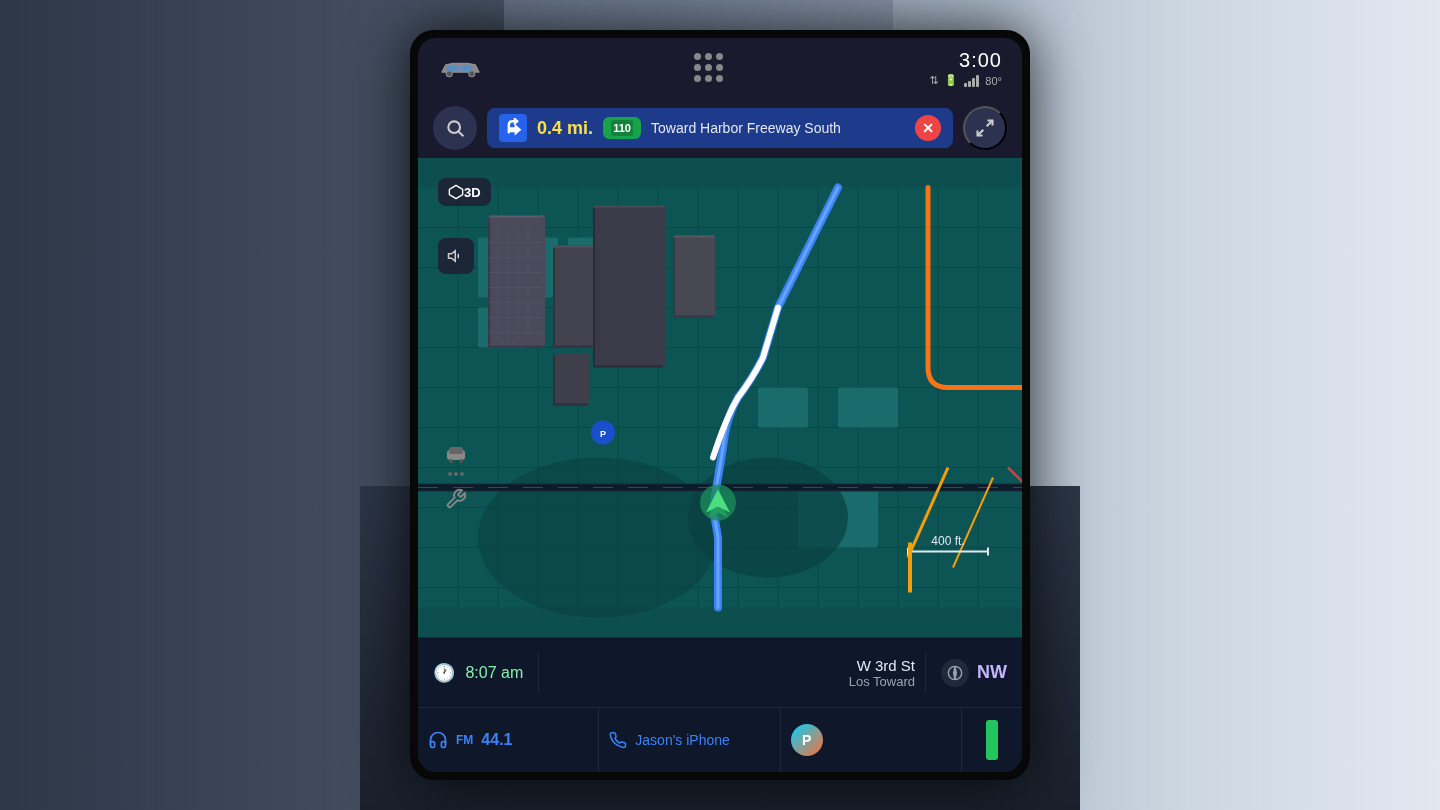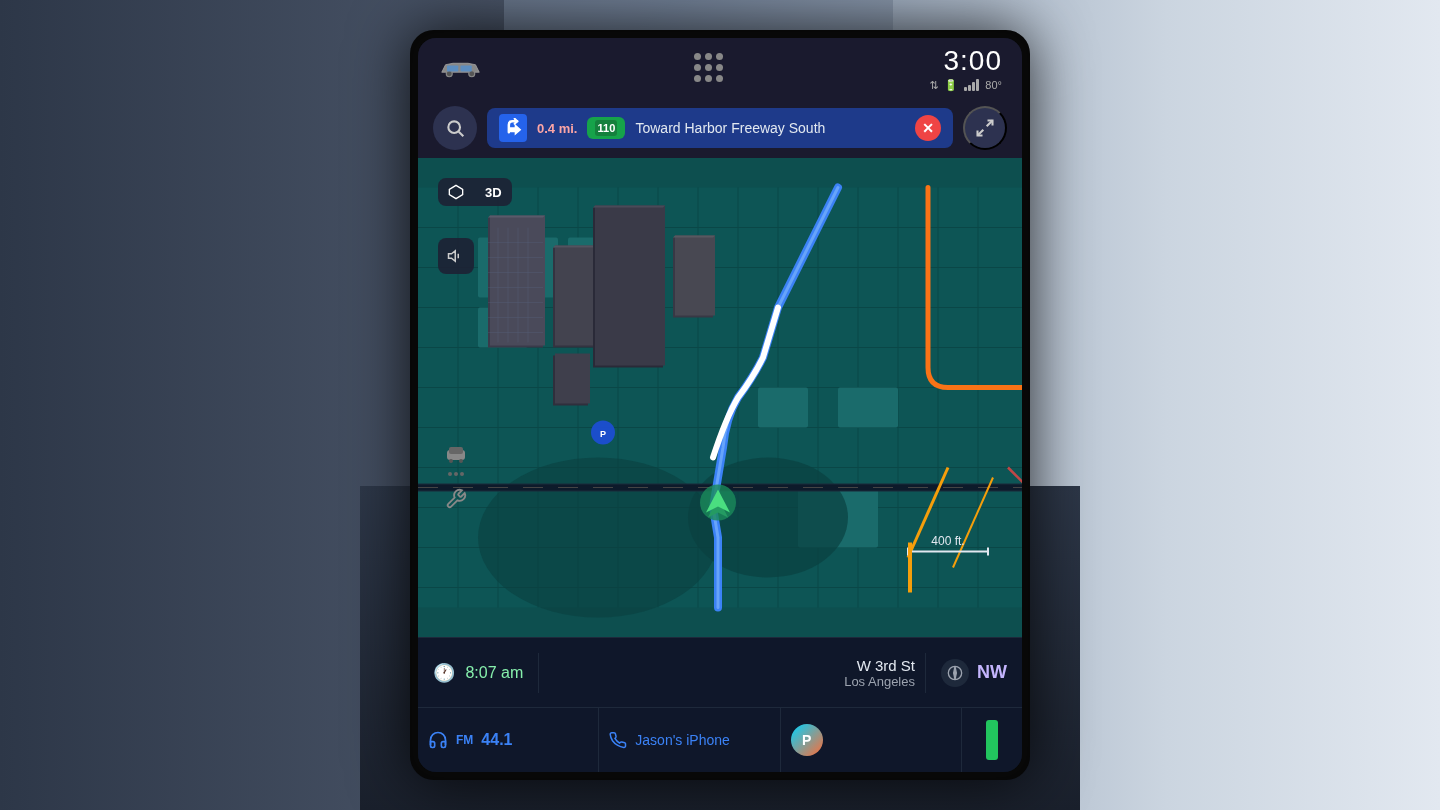--- a/index.html
+++ b/index.html
@@ -109,21 +109,21 @@
 
     .status-right {
       display: flex;
       flex-direction: column;
       align-items: flex-end;
       gap: 2px;
     }
 
     .time-display {
       color: #ffffff;
-      font-size: 28px;
+      font-size: 20px;
       font-weight: 500;
       letter-spacing: 1px;
     }
 
     .status-icons {
       display: flex;
       align-items: center;
       gap: 6px;
       color: #aaa;
       font-size: 11px;
@@ -182,22 +182,22 @@
       height: 28px;
       background: #2563eb;
       border-radius: 4px;
       display: flex;
       align-items: center;
       justify-content: center;
       flex-shrink: 0;
     }
 
     .distance-text {
-      color: #fca5a5;
-      font-size: 13px;
+      color: #fde047;
+      font-size: 18px;
       font-weight: 600;
     }
 
     .highway-badge {
       background: #16a34a;
       border-radius: 6px;
       padding: 3px 8px;
       display: flex;
       align-items: center;
       gap: 4px;
@@ -267,21 +267,21 @@
       left: 20px;
       background: rgba(30, 30, 50, 0.85);
       border-radius: 8px;
       padding: 6px 10px;
       color: #ffffff;
       font-size: 13px;
       font-weight: 600;
       cursor: pointer;
       display: flex;
       align-items: center;
-      gap: 21px;
+      gap: 0;
     }
 
     .map-ctrl-sound {
       position: absolute;
       top: 80px;
       left: 20px;
       background: rgba(30, 30, 50, 0.85);
       border-radius: 8px;
       width: 36px;
       height: 36px;
@@ -703,21 +703,21 @@
     <div class="bottom-info">
       <div class="info-section">
         <span class="clock-icon">🕐</span>
         <span class="info-time">8:07 am</span>
       </div>
 
       <div class="info-divider"></div>
 
       <div class="info-location">
         <div class="info-street">W 3rd St</div>
-        <div class="info-city">Los Angeles</div>
+        <div class="info-city">Los Toward</div>
       </div>
 
       <div class="info-divider"></div>
 
       <div class="info-compass">
         <div class="compass-circle">
           <svg width="16" height="16" viewBox="0 0 24 24" fill="none" stroke="#9ca3af" stroke-width="2">
             <circle cx="12" cy="12" r="10"></circle>
             <polygon points="12 2 14 12 12 22 10 12" fill="#9ca3af"></polygon>
           </svg>

